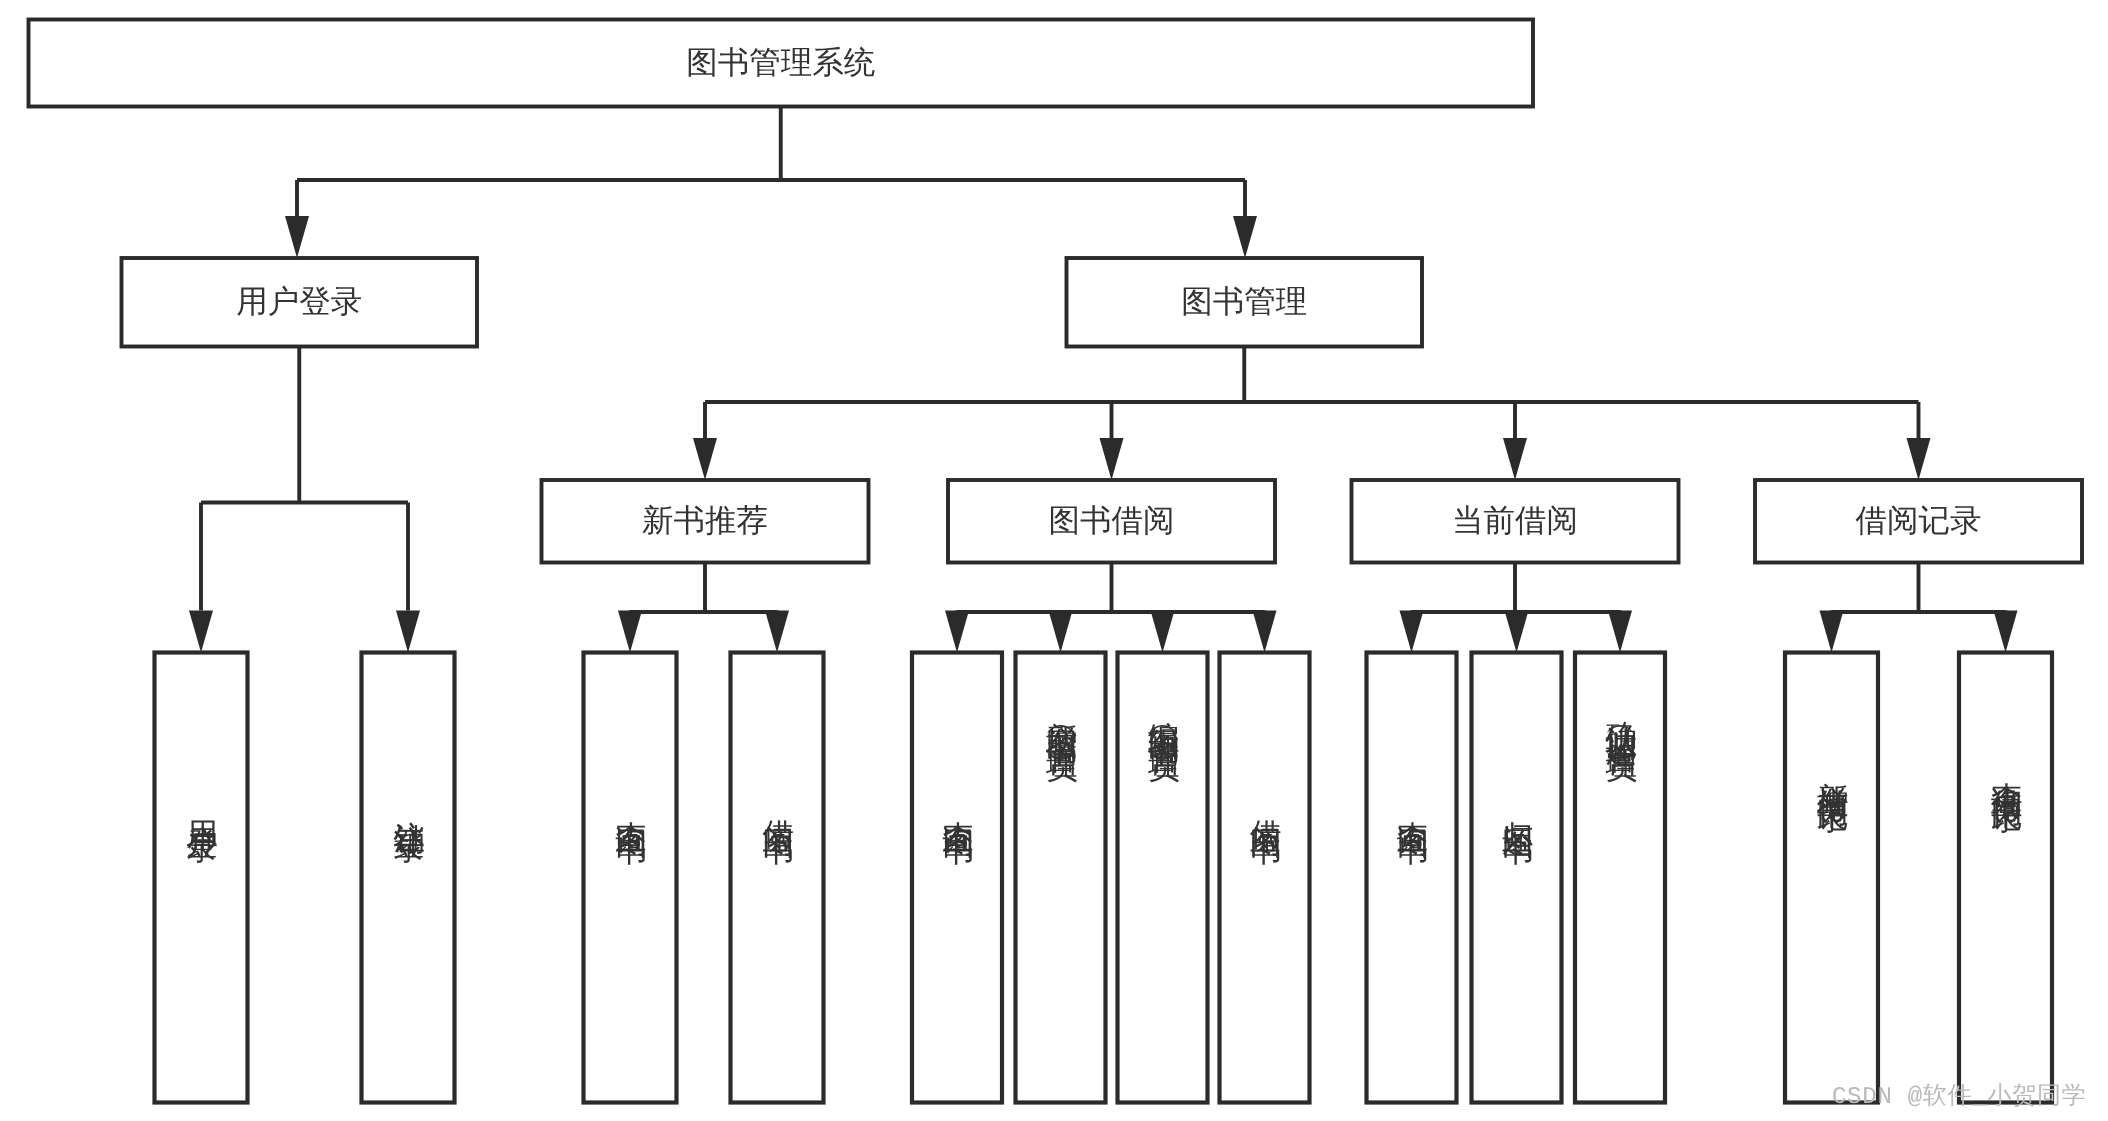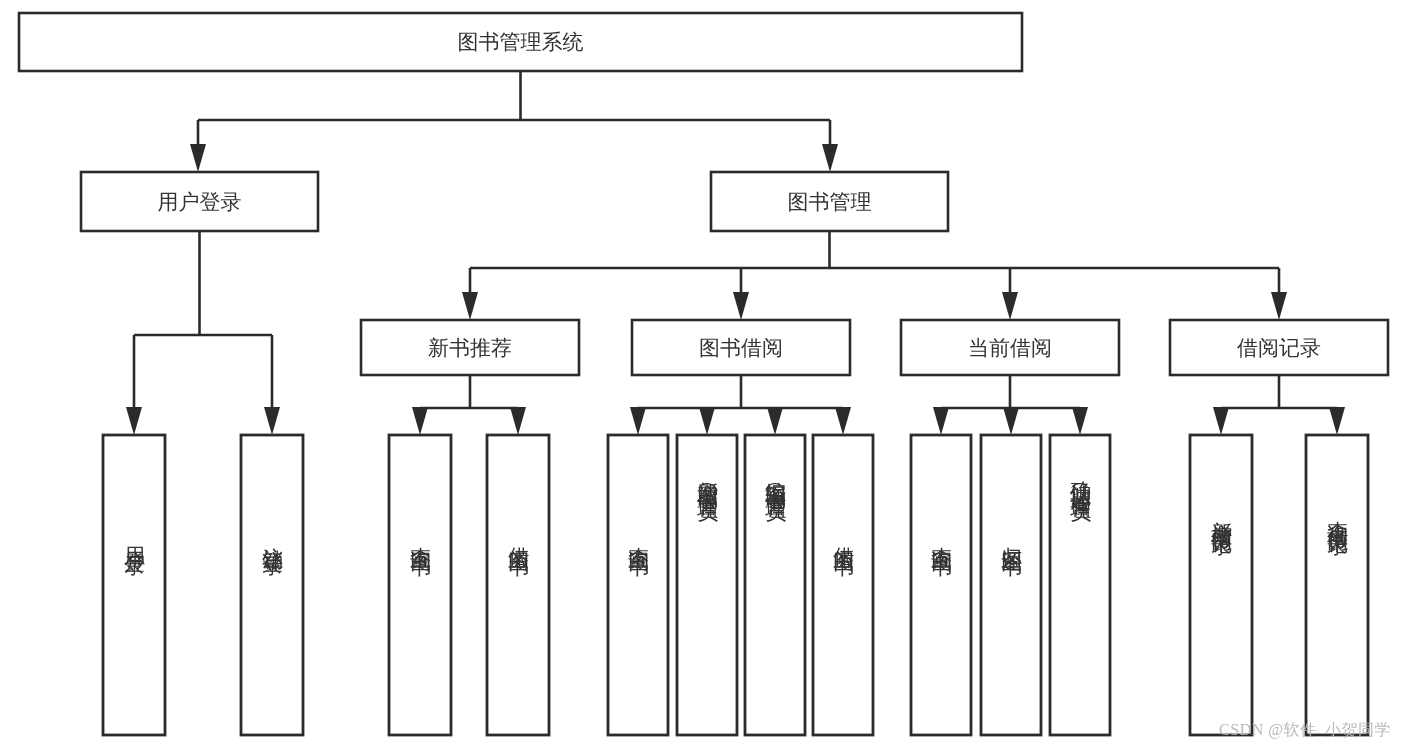--- a/index.html
+++ b/index.html
@@ -64,21 +64,21 @@
     font-size: 21px;
     line-height: 1.32;
     letter-spacing: 3px;
     color: #333333;
     white-space: nowrap;
   }
   .watermark {
     position: absolute;
     right: 14px;
     bottom: 6px;
-    font-family: Liberation Serif, serif;
+    font-family: Liberation Mono, monospace;
     font-size: 16px;
     color: #b9b9b9;
     letter-spacing: 0.5px;
     white-space: nowrap;
     user-select: none;
   }
 </style>
 </head>
 <body>
 

